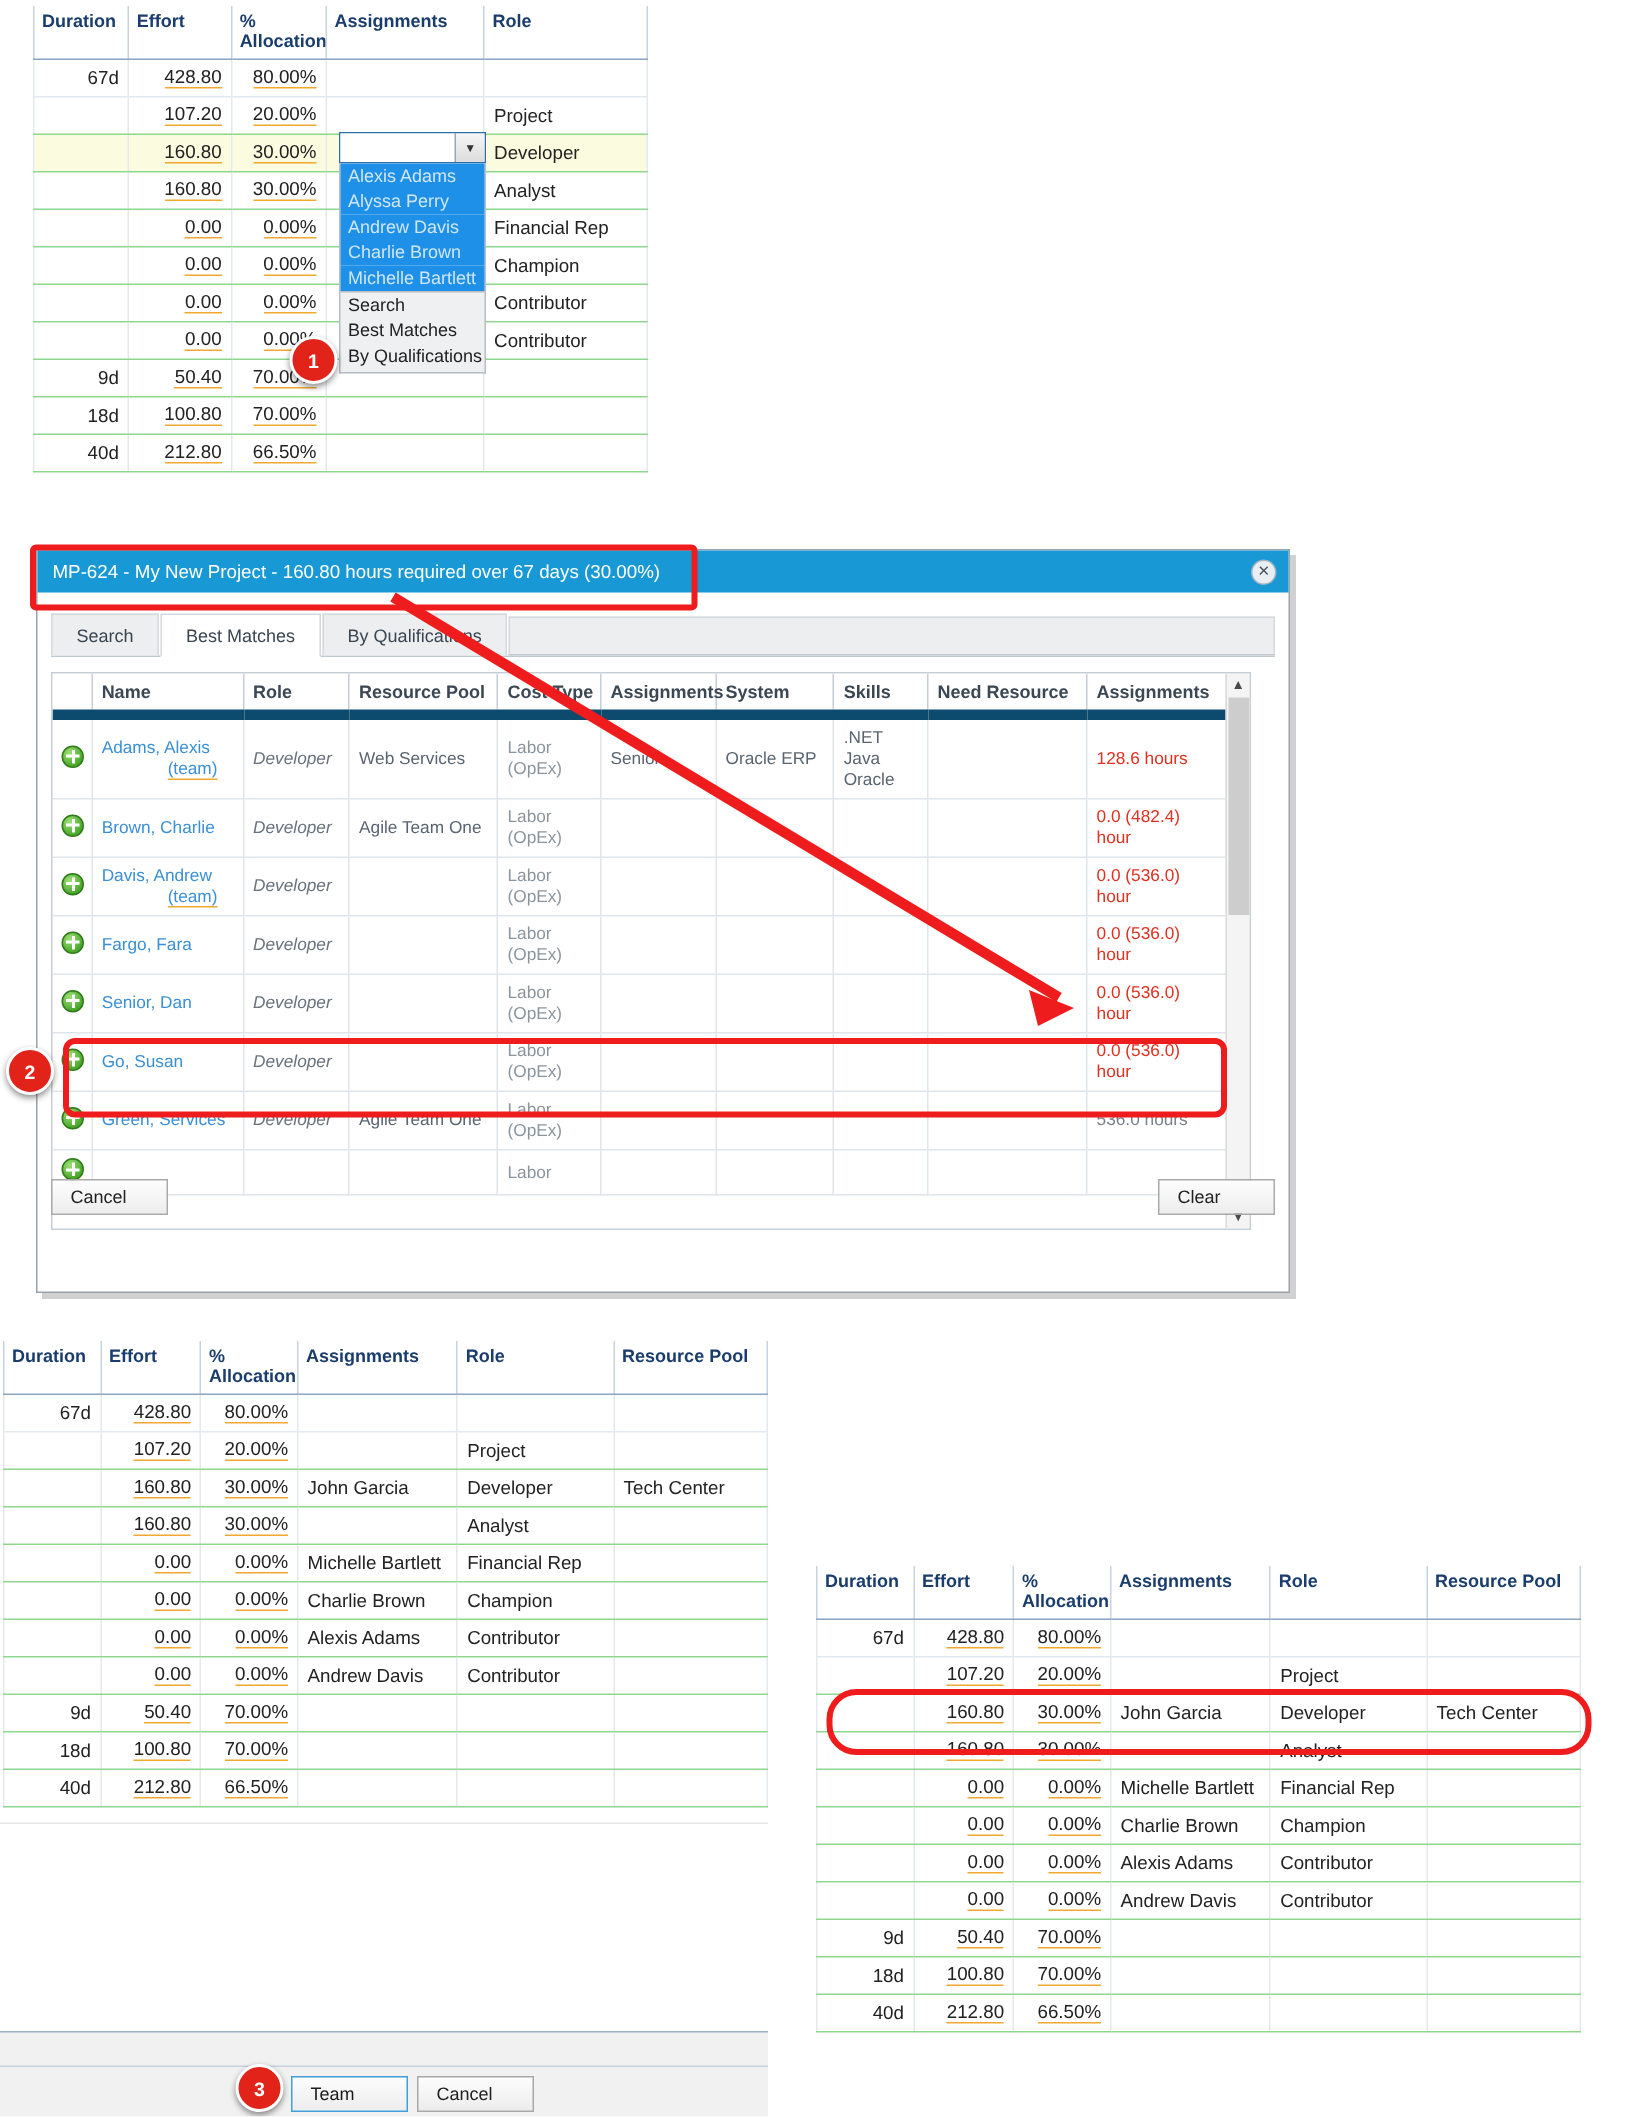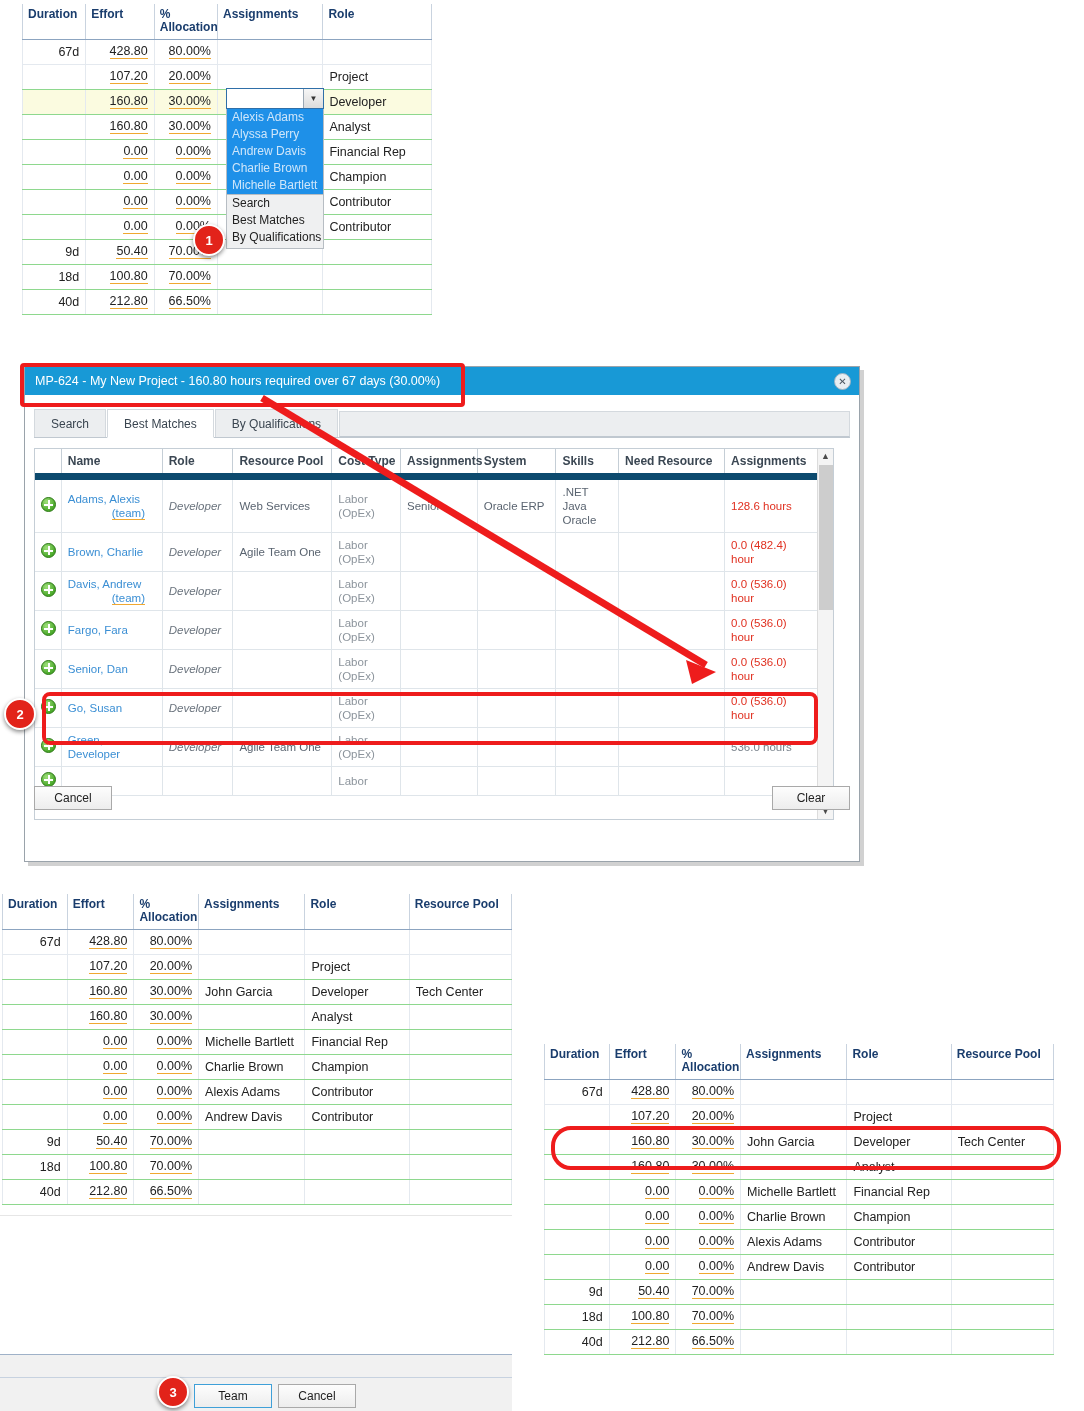--- a/index.html
+++ b/index.html
@@ -213,21 +213,20 @@
   #dlg-footer {
     position: absolute; left: 9px; right: 9px; bottom: 10px;
     display: flex; justify-content: space-between; align-items: center;
   }
   .btn {
     font-size: 12px; color: #222;
     background: linear-gradient(#fdfdfd,#ededed);
     border: 1px solid #a9a9a9;
     padding: 4px 12px;
     min-width: 52px;
-    text-align: center;
   }
   .btn.primary { border: 1px solid #3fa0d8; color: #1a1a1a; }
 
   
   #bl-wrap { position: absolute; left: 2px; top: 894px; width: 510px; }
   #bl-grid { width: 510px; }
 
   
   #br-wrap { position: absolute; left: 544px; top: 1044px; width: 510px; }
   #br-grid { width: 510px; }
@@ -490,21 +489,21 @@
               <td></td>
               <td class="cost">Labor (OpEx)</td>
               <td></td>
               <td></td>
               <td></td>
               <td></td>
               <td class="avail-red">0.0 (536.0) hour</td>
             </tr>
             <tr>
               <td style="text-align: center;"><span class="plus"></span></td>
-              <td class="nm"><a href="#">Green, Developer</a></td>
+              <td class="nm"><a href="#">Green, Services</a></td>
               <td class="role">Developer</td>
               <td>Agile Team One</td>
               <td class="cost">Labor (OpEx)</td>
               <td></td>
               <td></td>
               <td></td>
               <td></td>
               <td class="avail-gray">536.0 hours</td>
             </tr>
             <tr>

